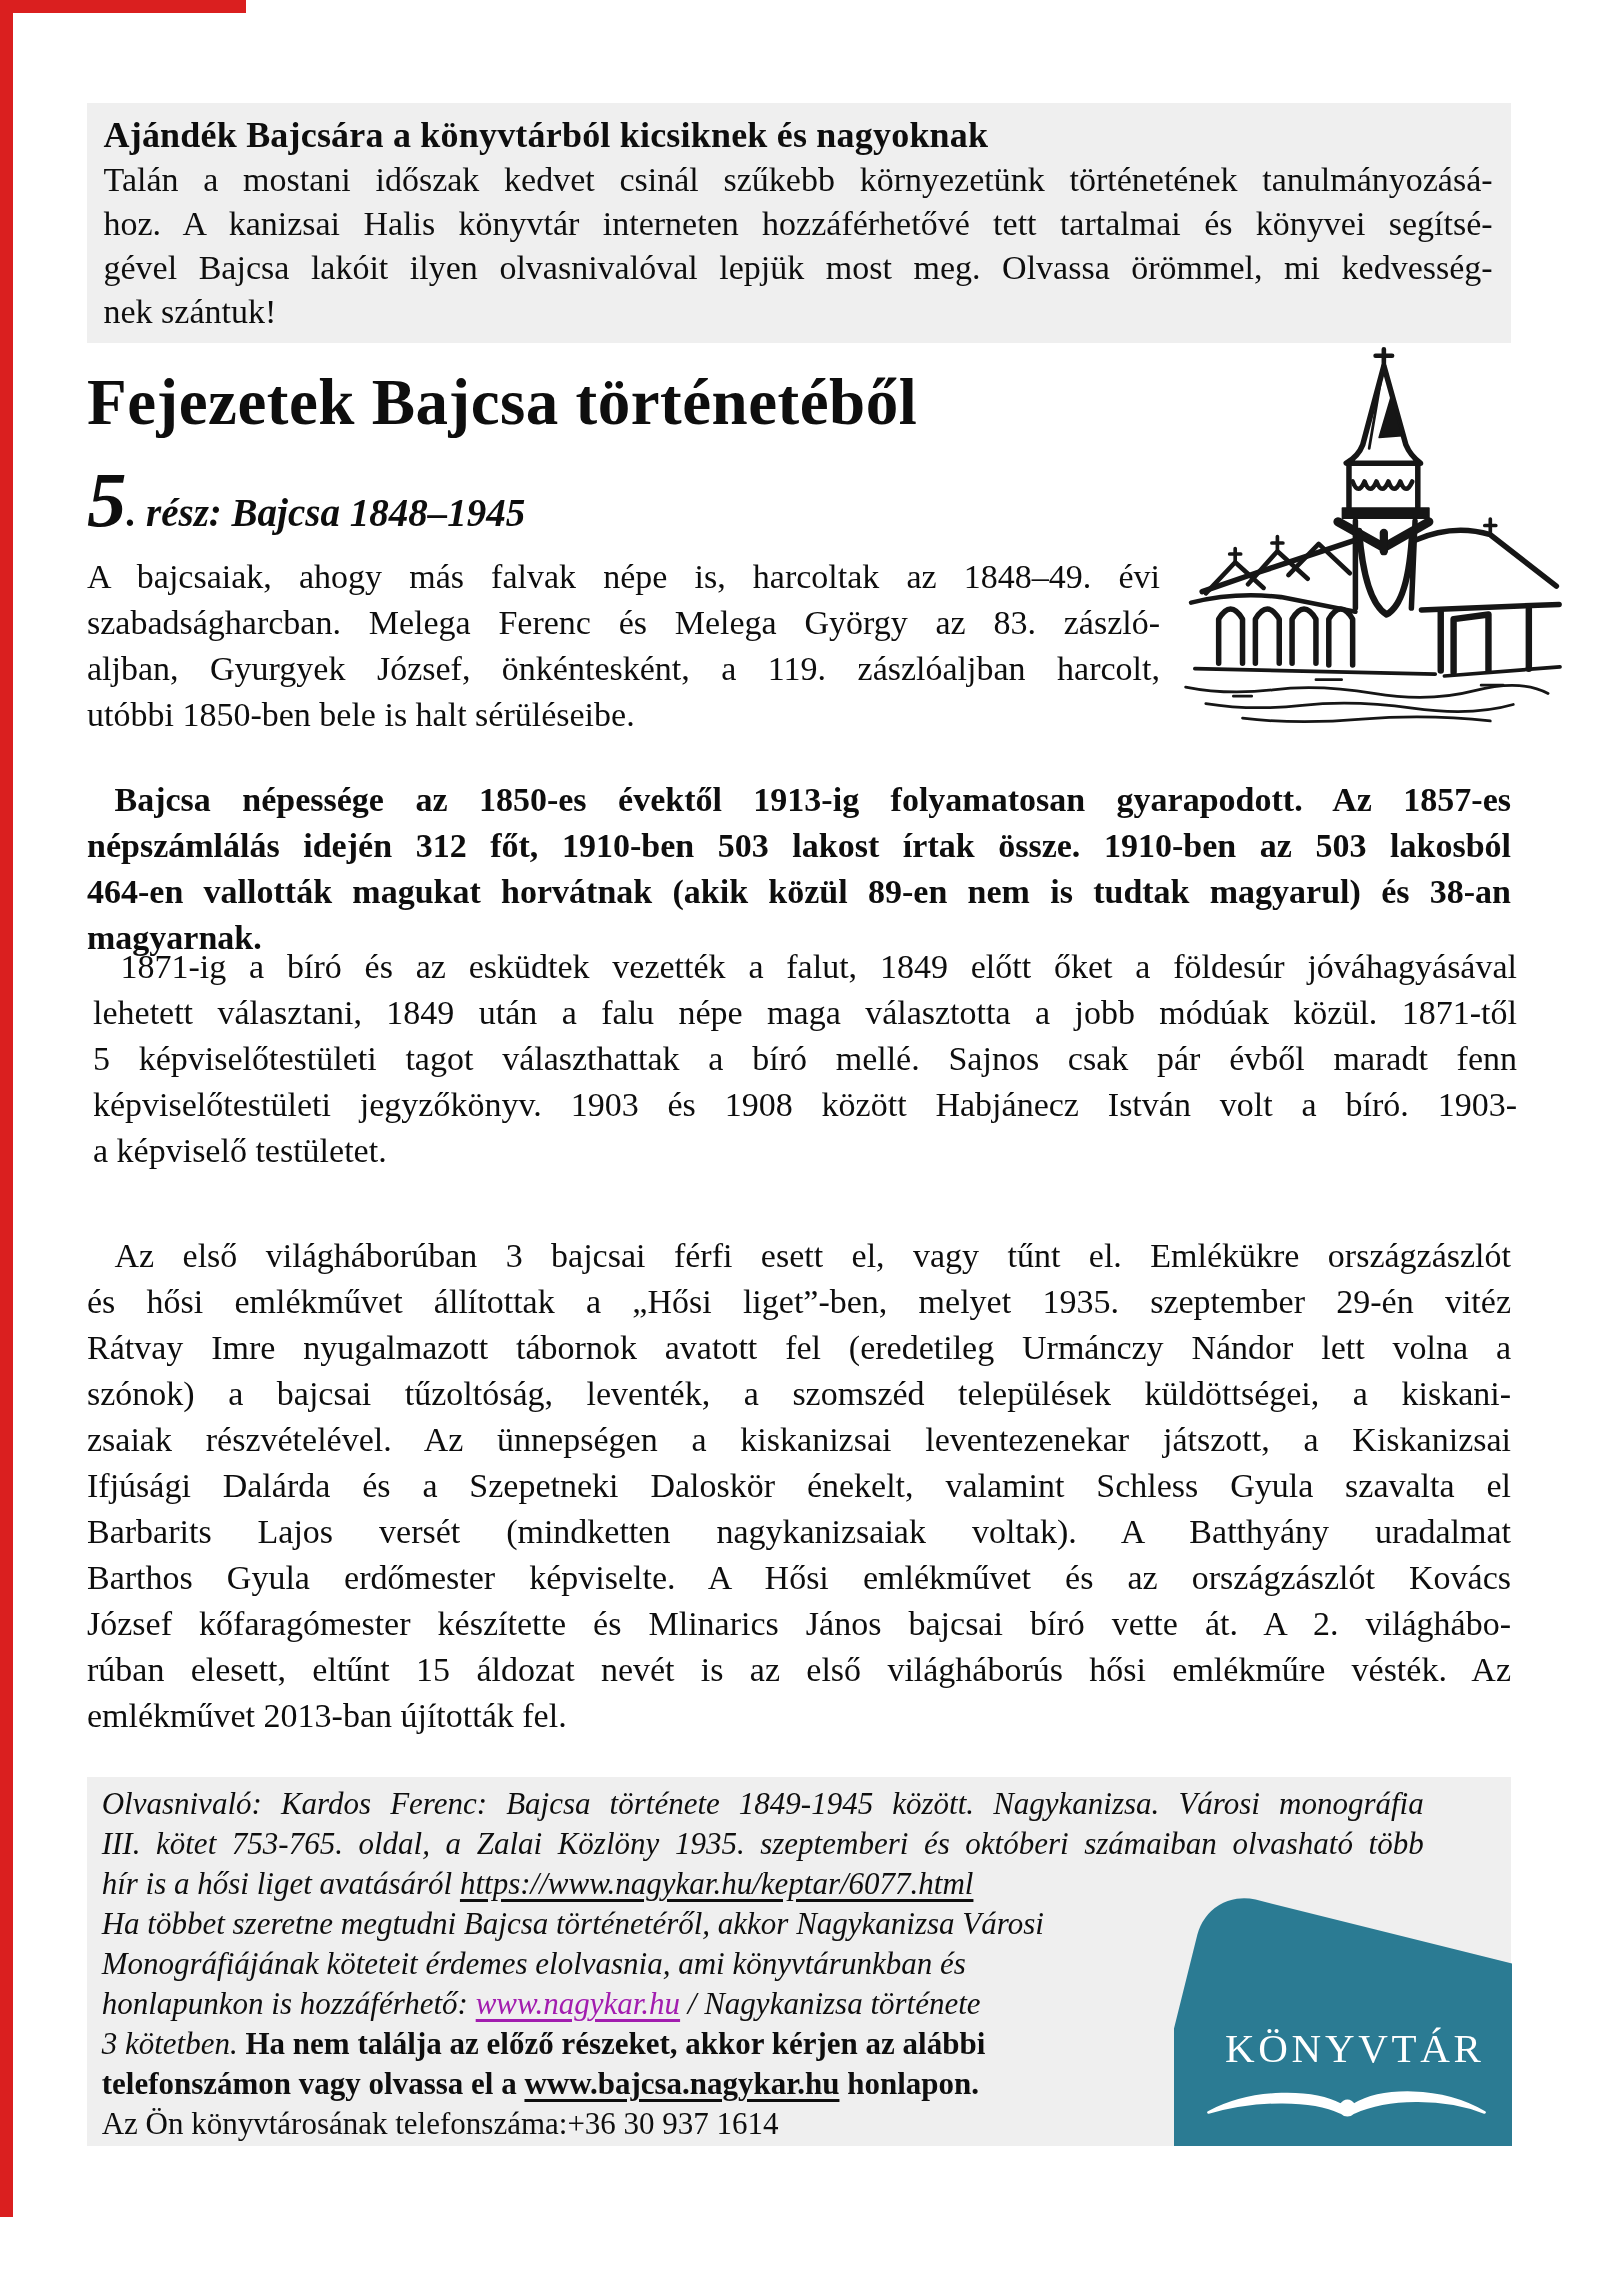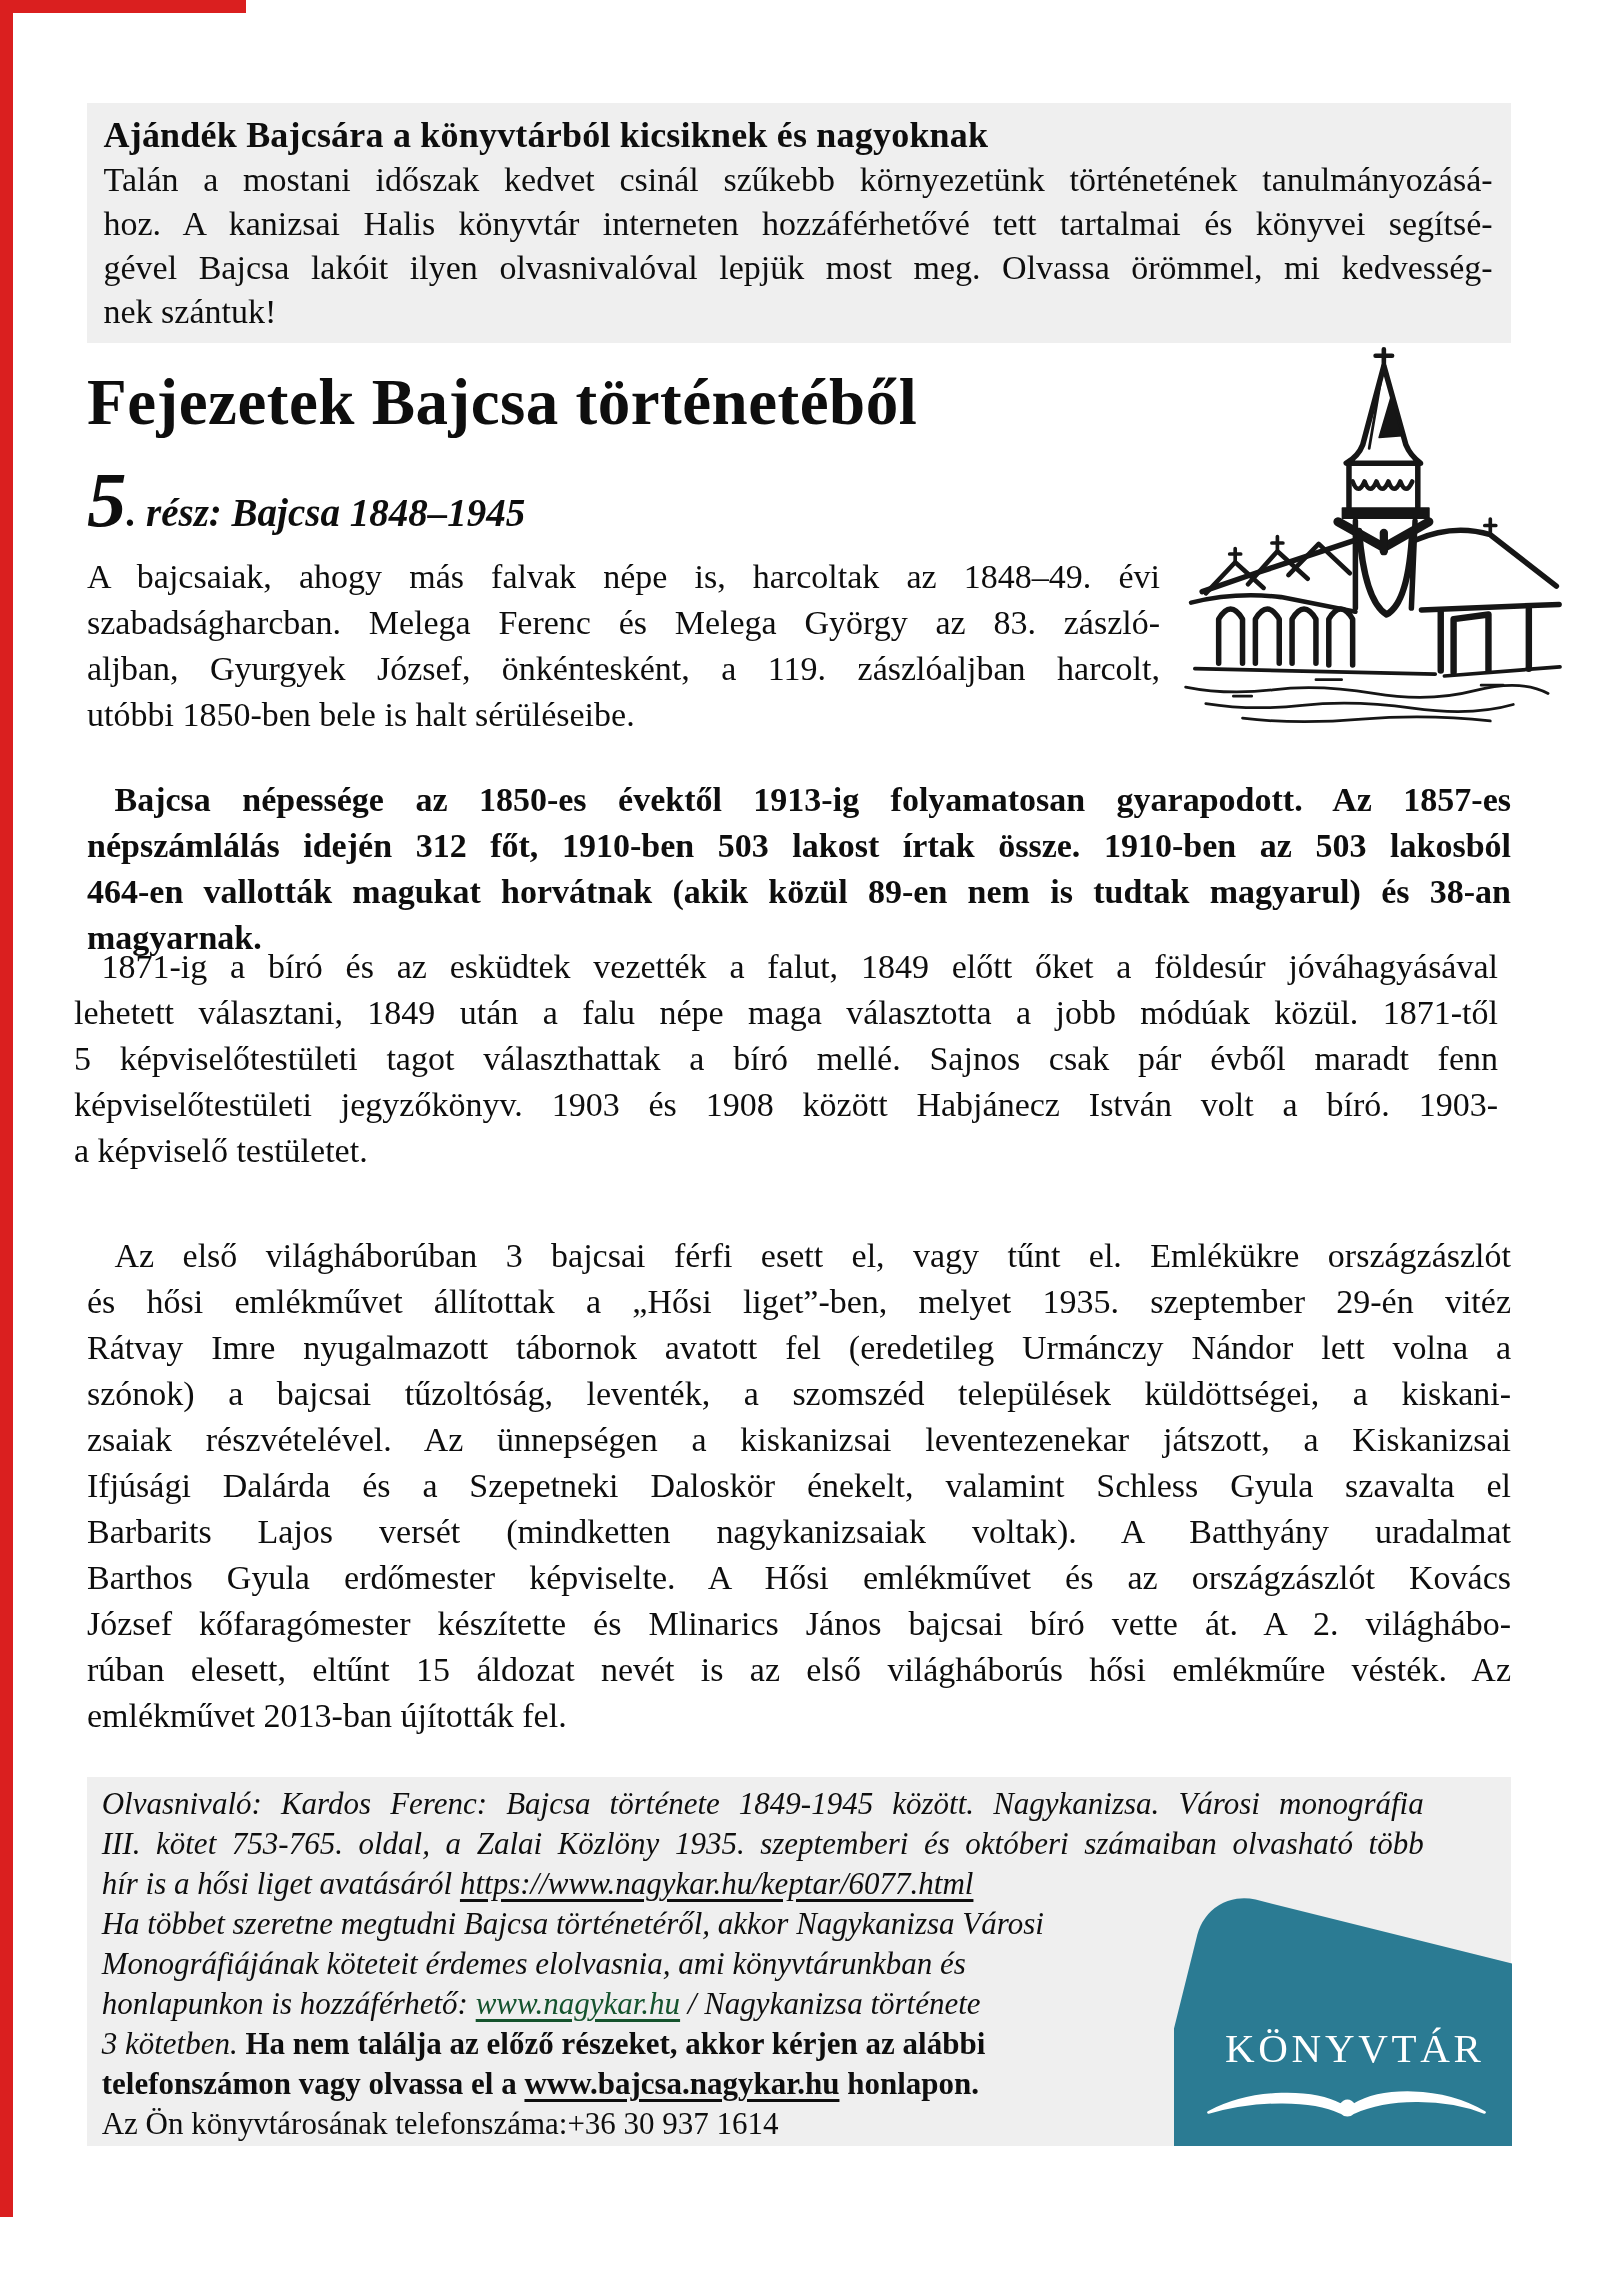--- a/index.html
+++ b/index.html
@@ -16,35 +16,35 @@
   .header-lines{font-size:34px;line-height:44px;}
   
   .main-title{left:87px;top:365px;width:1194px;font-size:65px;font-weight:bold;letter-spacing:0.5px;}
   .subtitle{left:87px;top:455px;width:826px;font-weight:bold;font-style:italic;}
   .subtitle .big{font-size:79px;}
   .subtitle .rest{font-size:39px;}
   
   .body-text{font-size:34px;line-height:46px;}
   .p1{left:87px;top:554px;width:1073px;}
   .p2{left:87px;top:777px;width:1424px;font-weight:bold;}
-  .p3{left:74px;top:944px;width:1424px;}
+  .p3{left:93px;top:944px;width:1424px;}
   .p4{left:87px;top:1233px;width:1424px;}
   
   .jline{text-align:justify;text-align-last:justify;white-space:normal;}
   .jline.end{text-align:last;text-align-last:left;}
   .jline.ind{text-indent:27.5px;}
   
   .footer-panel{left:87px;top:1777px;width:1424px;height:369px;padding:7.3px 14.7px 0 14.7px;
                 font-size:31px;line-height:40px;font-style:italic;}
   .footer-panel .jline{text-align:left;text-align-last:left;}
   .footer-panel .jline.jus{text-align:justify;text-align-last:justify;width:1322px;}
   .up{font-style:normal;}
   .b{font-weight:bold;}
   .ul{text-decoration:underline;text-decoration-thickness:2.8px;text-underline-offset:4.6px;}
-  .blue{color:#14532d;}
+  .blue{color:#a21caf;}
   
   .church{left:1178px;top:342px;width:386px;height:390px;}
   
   .logo-box{left:1174px;top:1879px;width:338px;height:267px;overflow:hidden;}
   .logo-card{position:absolute;left:35px;top:9.2px;width:661px;height:661px;background:#2b7b93;
              border-radius:48px;transform:rotate(14deg);transform-origin:0 0;}
   .logo-text{position:absolute;left:51px;top:145px;width:250px;text-align:center;color:#ffffff;
              font-size:41px;letter-spacing:3.7px;font-family:"Liberation Serif",serif;}
   .logo-swoosh{position:absolute;left:29px;top:191px;width:287px;height:59px;}
 </style>

